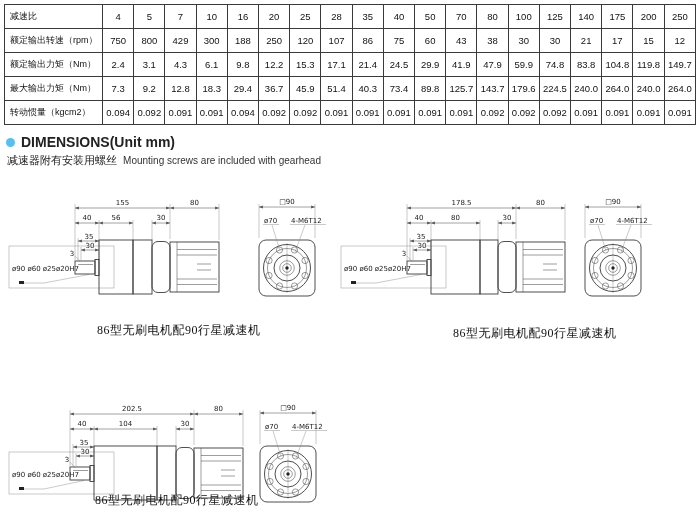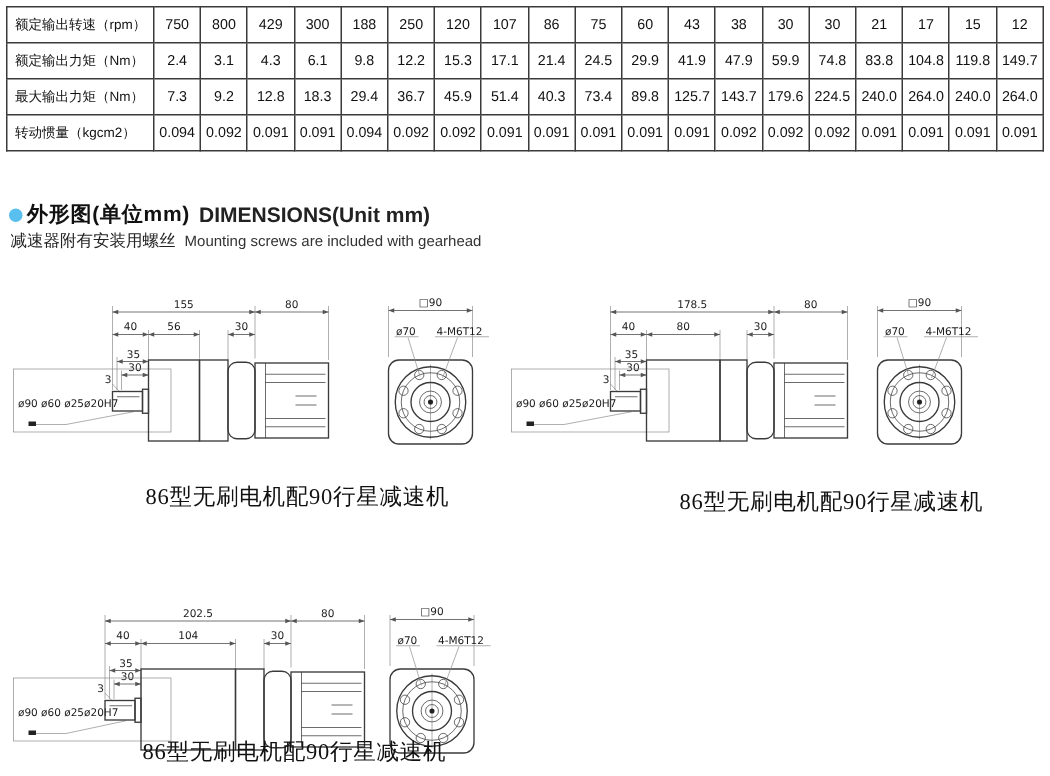--- a/index.html
+++ b/index.html
@@ -19,21 +19,21 @@
   .title-zh{font-size:14px;font-weight:bold;color:#111;letter-spacing:.5px;}
   .title-en{font-size:14px;font-weight:bold;color:#222;margin-left:3px;}
   .sec-sub{position:absolute;left:7px;top:153px;font-size:11px;color:#222;}
   .sec-sub .sub-en{font-size:10px;color:#333;margin-left:3px;}
 
   
   .dwg{position:absolute;width:345px;height:106px;}
   #dwg0{left:2px;top:194px;}
   #dwg1{left:334px;top:194px;}
   #dwg2{left:2px;top:400px;}
-  .cap{position:absolute;font-family:"Liberation Serif",serif;font-size:15px;color:#111;letter-spacing:.5px;}
+  .cap{position:absolute;font-family:"Liberation Serif",serif;font-size:12px;color:#111;letter-spacing:.5px;}
   #cap0{left:97px;top:322px;}
   #cap1{left:453px;top:325px;}
   #cap2{left:95px;top:492px;}
 
   
   svg .b1{stroke:#3b3b3b;stroke-width:.9;fill:none}
   svg .b2{stroke:#3b3b3b;stroke-width:.5;fill:none}
   svg .dim{stroke:#555;stroke-width:.55;fill:none}
   svg .ext{stroke:#888;stroke-width:.45;fill:none}
   svg .t{font:7px "DejaVu Sans",sans-serif;fill:#1a1a1a}
@@ -60,20 +60,42 @@
         <col>
         <col>
         <col>
         <col>
         <col>
         <col>
         <col>
         <col>
       </colgroup>
       <tbody>
+        <tr>
+          <th>减速比</th>
+          <td>4</td>
+          <td>5</td>
+          <td>7</td>
+          <td>10</td>
+          <td>16</td>
+          <td>20</td>
+          <td>25</td>
+          <td>28</td>
+          <td>35</td>
+          <td>40</td>
+          <td>50</td>
+          <td>70</td>
+          <td>80</td>
+          <td>100</td>
+          <td>125</td>
+          <td>140</td>
+          <td>175</td>
+          <td>200</td>
+          <td>250</td>
+        </tr>
         <tr>
           <th>额定输出转速（rpm）</th>
           <td>750</td>
           <td>800</td>
           <td>429</td>
           <td>300</td>
           <td>188</td>
           <td>250</td>
           <td>120</td>
           <td>107</td>
@@ -153,21 +175,20 @@
           <td>0.091</td>
           <td>0.091</td>
           <td>0.091</td>
           <td>0.091</td>
         </tr>
       </tbody>
     </table>
 
   <div class="sec-header">
     <span class="bullet" style="background: rgb(88, 191, 238);"></span>
-    <span class="title-zh">外形图(单位mm)</span>
     <span class="title-en">DIMENSIONS(Unit mm)</span>
   </div>
   <div class="sec-sub">
     <span>减速器附有安装用螺丝</span>
     <span class="sub-en">Mounting screws are included with gearhead</span>
   </div>
 
   <div class="dwg" id="dwg0"><svg width="345" height="106" viewBox="0 0 345 106">
   <defs>
           <marker id="ar0" viewBox="0 0 8 8" refX="7.5" refY="4" markerWidth="8" markerHeight="8" orient="auto-start-reverse">

